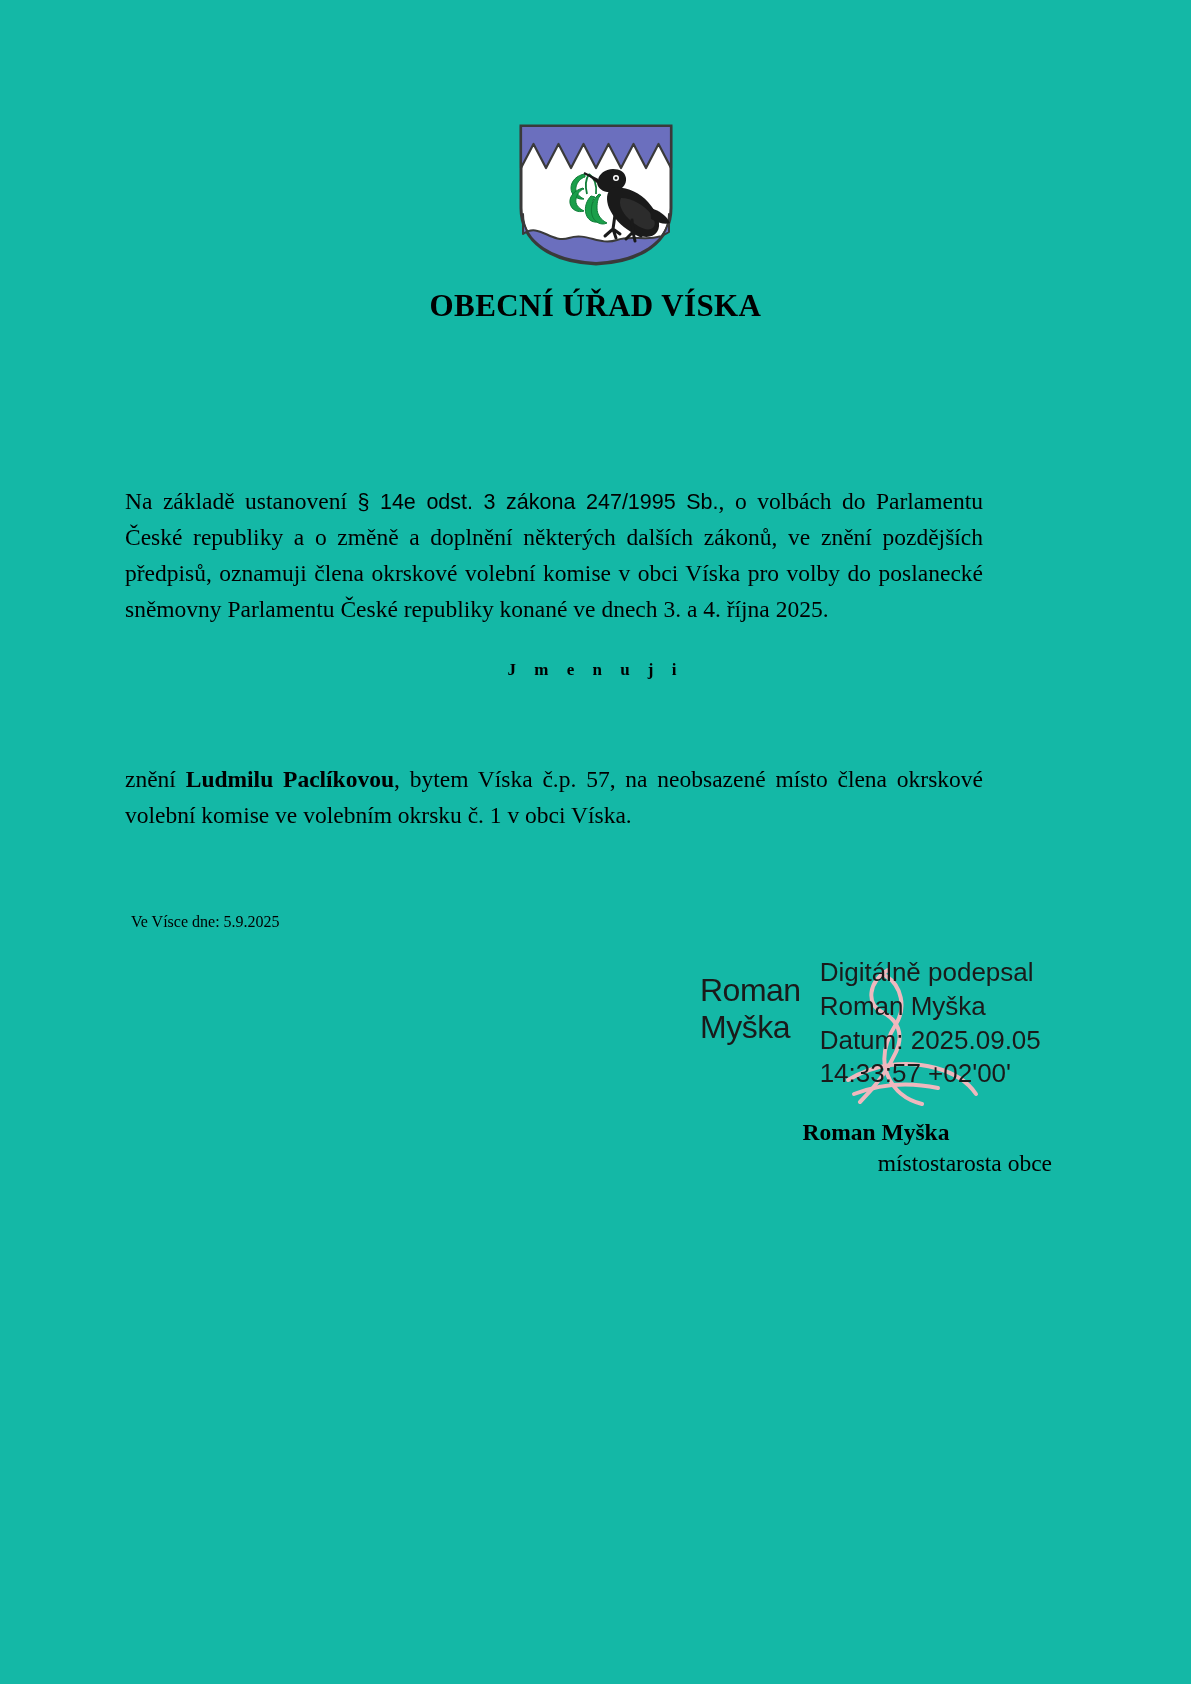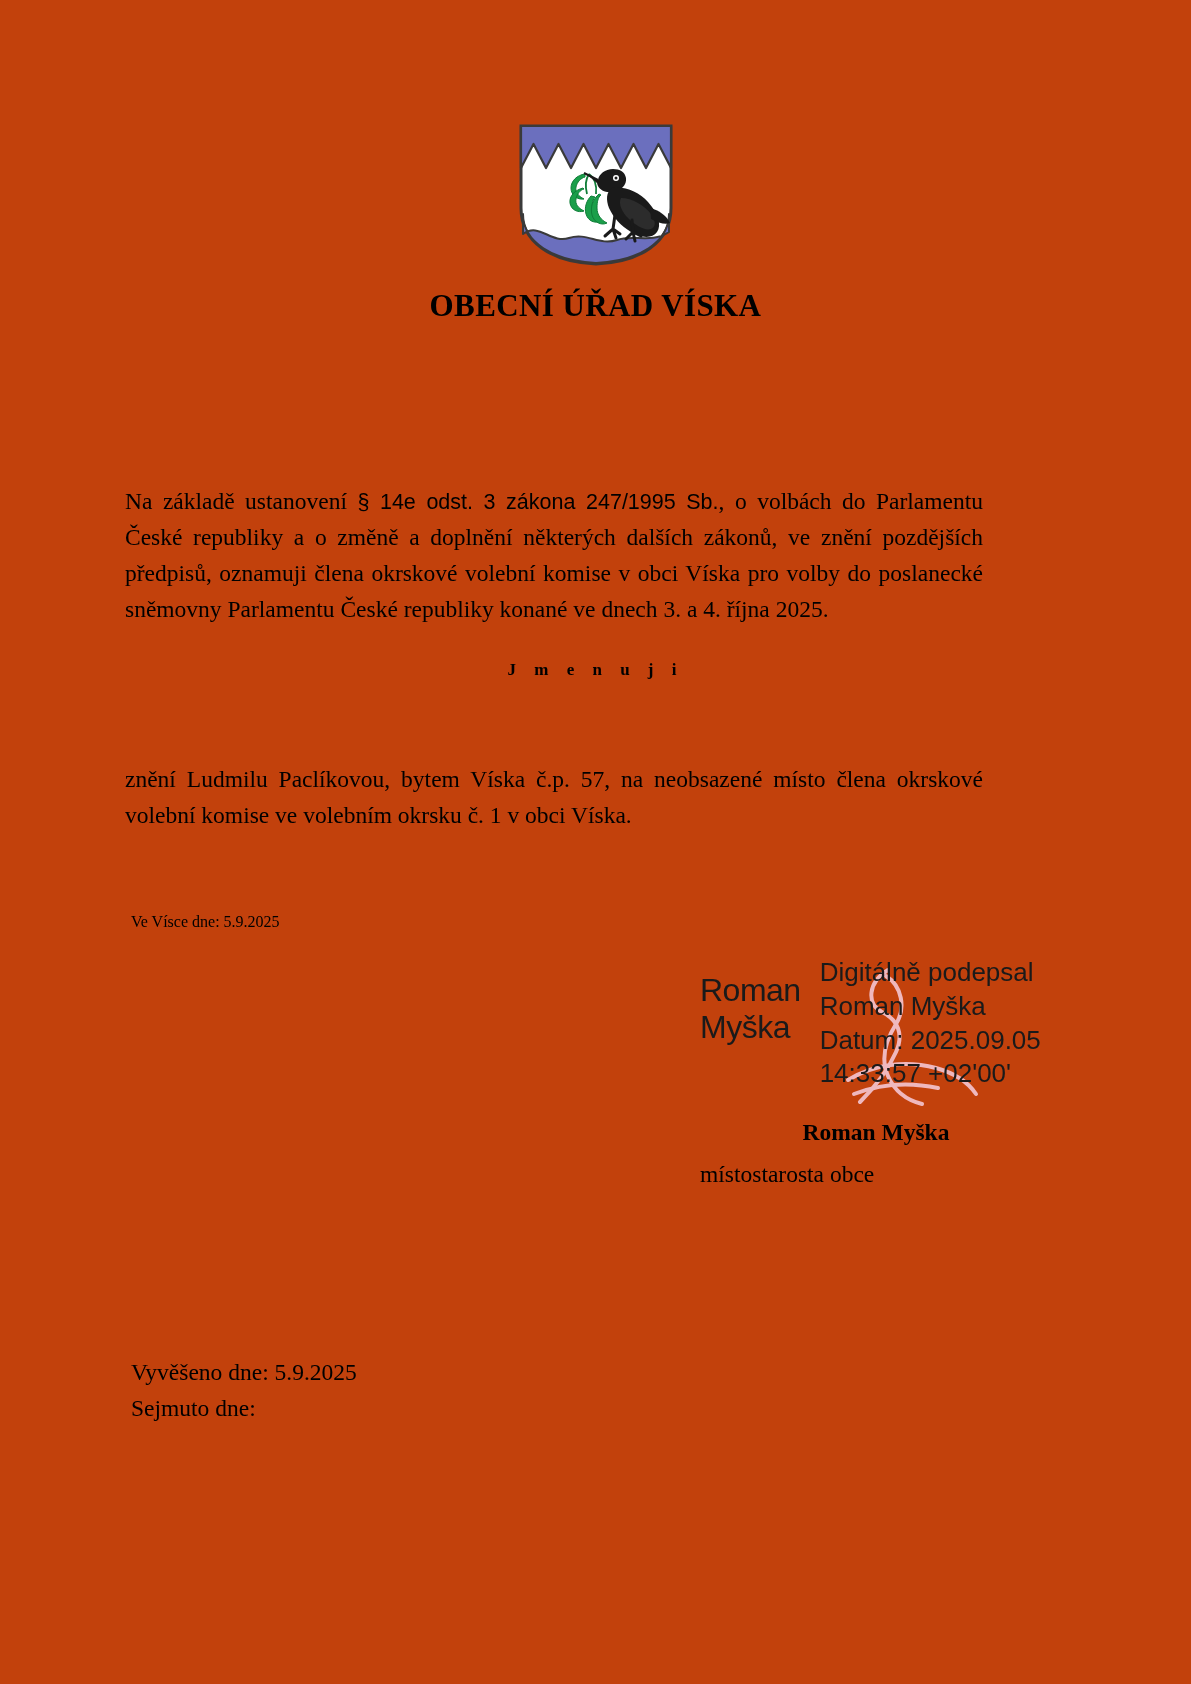--- a/index.html
+++ b/index.html
@@ -9,21 +9,21 @@
     background: #ffffff;
   }
   body {
     font-family: "Liberation Serif", "DejaVu Serif", serif;
     color: #000000;
   }
   .page {
     position: relative;
     width: 1191px;
     height: 1684px;
-    background: #c2410c;
+    background: #14b8a6;
     overflow: hidden;
     box-sizing: border-box;
   }
 
   
   .crest-wrap {
     position: absolute;
     left: 0;
     right: 0;
     top: 122px;
@@ -87,21 +87,21 @@
     text-align: center;
     font-family: "Liberation Serif", "DejaVu Serif", serif;
     font-weight: bold;
     font-size: 17px;
     letter-spacing: 7px;
   }
 
   .para-appoint {
     top: 762px;
   }
-  .para-appoint b { font-weight: normal; margin-top: 25px; }
+  .para-appoint b { font-weight: bold; margin-top: 25px; }
 
   .place-date {
     position: absolute;
     left: 131px;
     top: 910px;
     font-size: 16px;
     line-height: 1.5;
   }
 
   
@@ -149,24 +149,24 @@
   }
   .sig-fullname {
     text-align: center;
     font-family: "Liberation Serif", "DejaVu Serif", serif;
     font-weight: bold;
     font-size: 23.5px;
     margin-top: 2px;
     padding-right: 28px;
   }
   .sig-role {
-    text-align: left;
-    font-family: "Liberation Serif", "DejaVu Serif", serif;
-    font-size: 23.5px;
-    margin-top: 15px;
+    text-align: right;
+    font-family: "Liberation Serif", "DejaVu Serif", serif;
+    font-size: 23.5px;
+    margin-top: 4px;
     padding-right: 28px;
   }
 
   
   .footer-block {
     position: absolute;
     left: 131px;
     top: 1355px;
     font-size: 23.5px;
     line-height: 1.53;
@@ -254,18 +254,14 @@
 
       <div class="sig-meta">Digitálně podepsal Roman Myška
 Datum: 2025.09.05 14:33:57 +02'00'</div>
     </div>
 
     <div class="sig-fullname">Roman Myška</div>
 
     <div class="sig-role">místostarosta obce</div>
   </div>
 
-  <div class="footer-block">
-    <span class="footer-line">Vyvěšeno dne: 5.9.2025</span>
-    <span class="footer-line">Sejmuto dne:</span>
-  </div>
 
 </div>
 
 </body></html>

